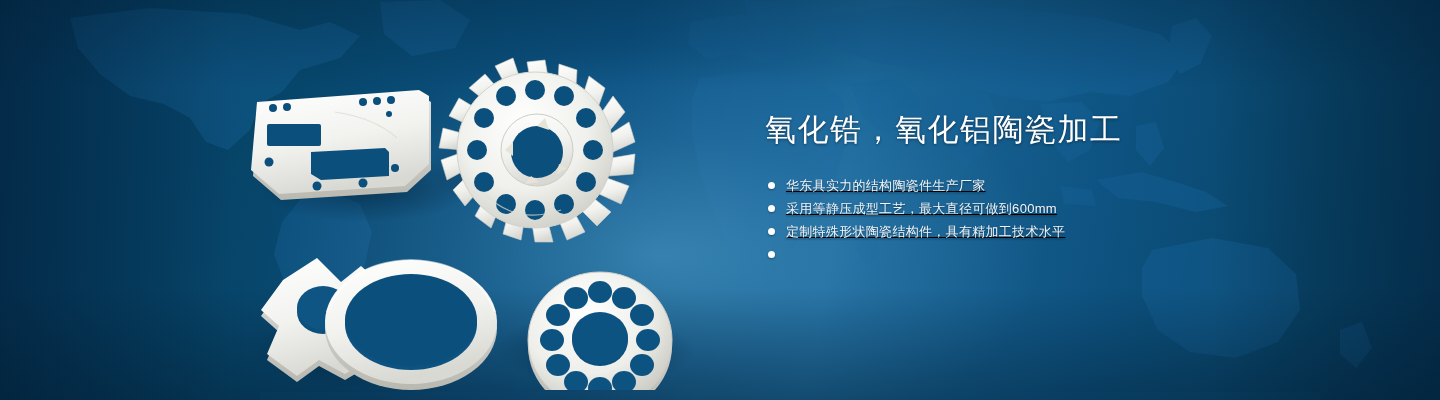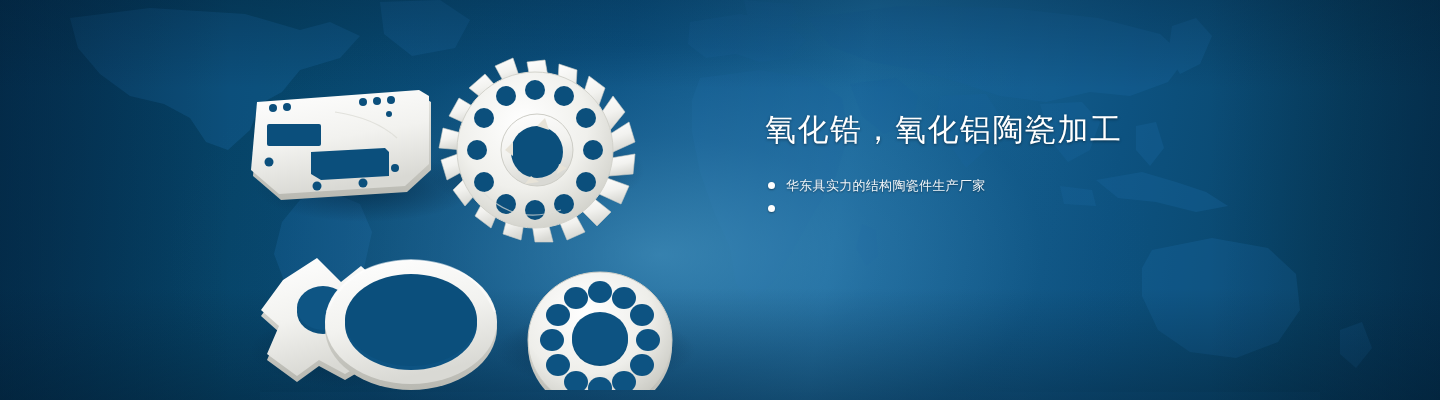--- a/index.html
+++ b/index.html
@@ -50,20 +50,21 @@
     text-shadow:0 1px 3px rgba(0,0,0,0.45);
     white-space:nowrap;
   }
   .bullets{
     margin-top:24px;
     list-style:none;padding:0;margin-left:3px;
   }
   .bullet{
     display:flex;align-items:center;
     height:23px;
+    text-decoration:underline;
   }
   .dot{
     width:7px;height:7px;border-radius:50%;
     background:#ffffff;flex:0 0 auto;
     margin-right:11px;
     box-shadow:0 1px 2px rgba(0,0,0,0.35);
   }
   .btext{
     color:#f2f6fa;
     font-size:13px;
@@ -270,17 +271,25 @@
 
   <div class="textcol">
     <div class="headline">氧化锆，氧化铝陶瓷加工</div>
     <ul class="bullets">
       <li class="bullet">
         <span class="dot"></span>
         <span class="btext">华东具实力的结构陶瓷件生产厂家</span>
       </li>
       <li class="bullet">
         <span class="dot"></span>
+        <span class="btext">采用等静压成型工艺，最大直径可做到600mm</span>
+      </li>
+      <li class="bullet">
+        <span class="dot"></span>
+        <span class="btext">定制特殊形状陶瓷结构件，具有精加工技术水平</span>
+      </li>
+      <li class="bullet">
+        <span class="dot"></span>
       </li>
     </ul>
   </div>
 
 </div>
 
 </body></html>

